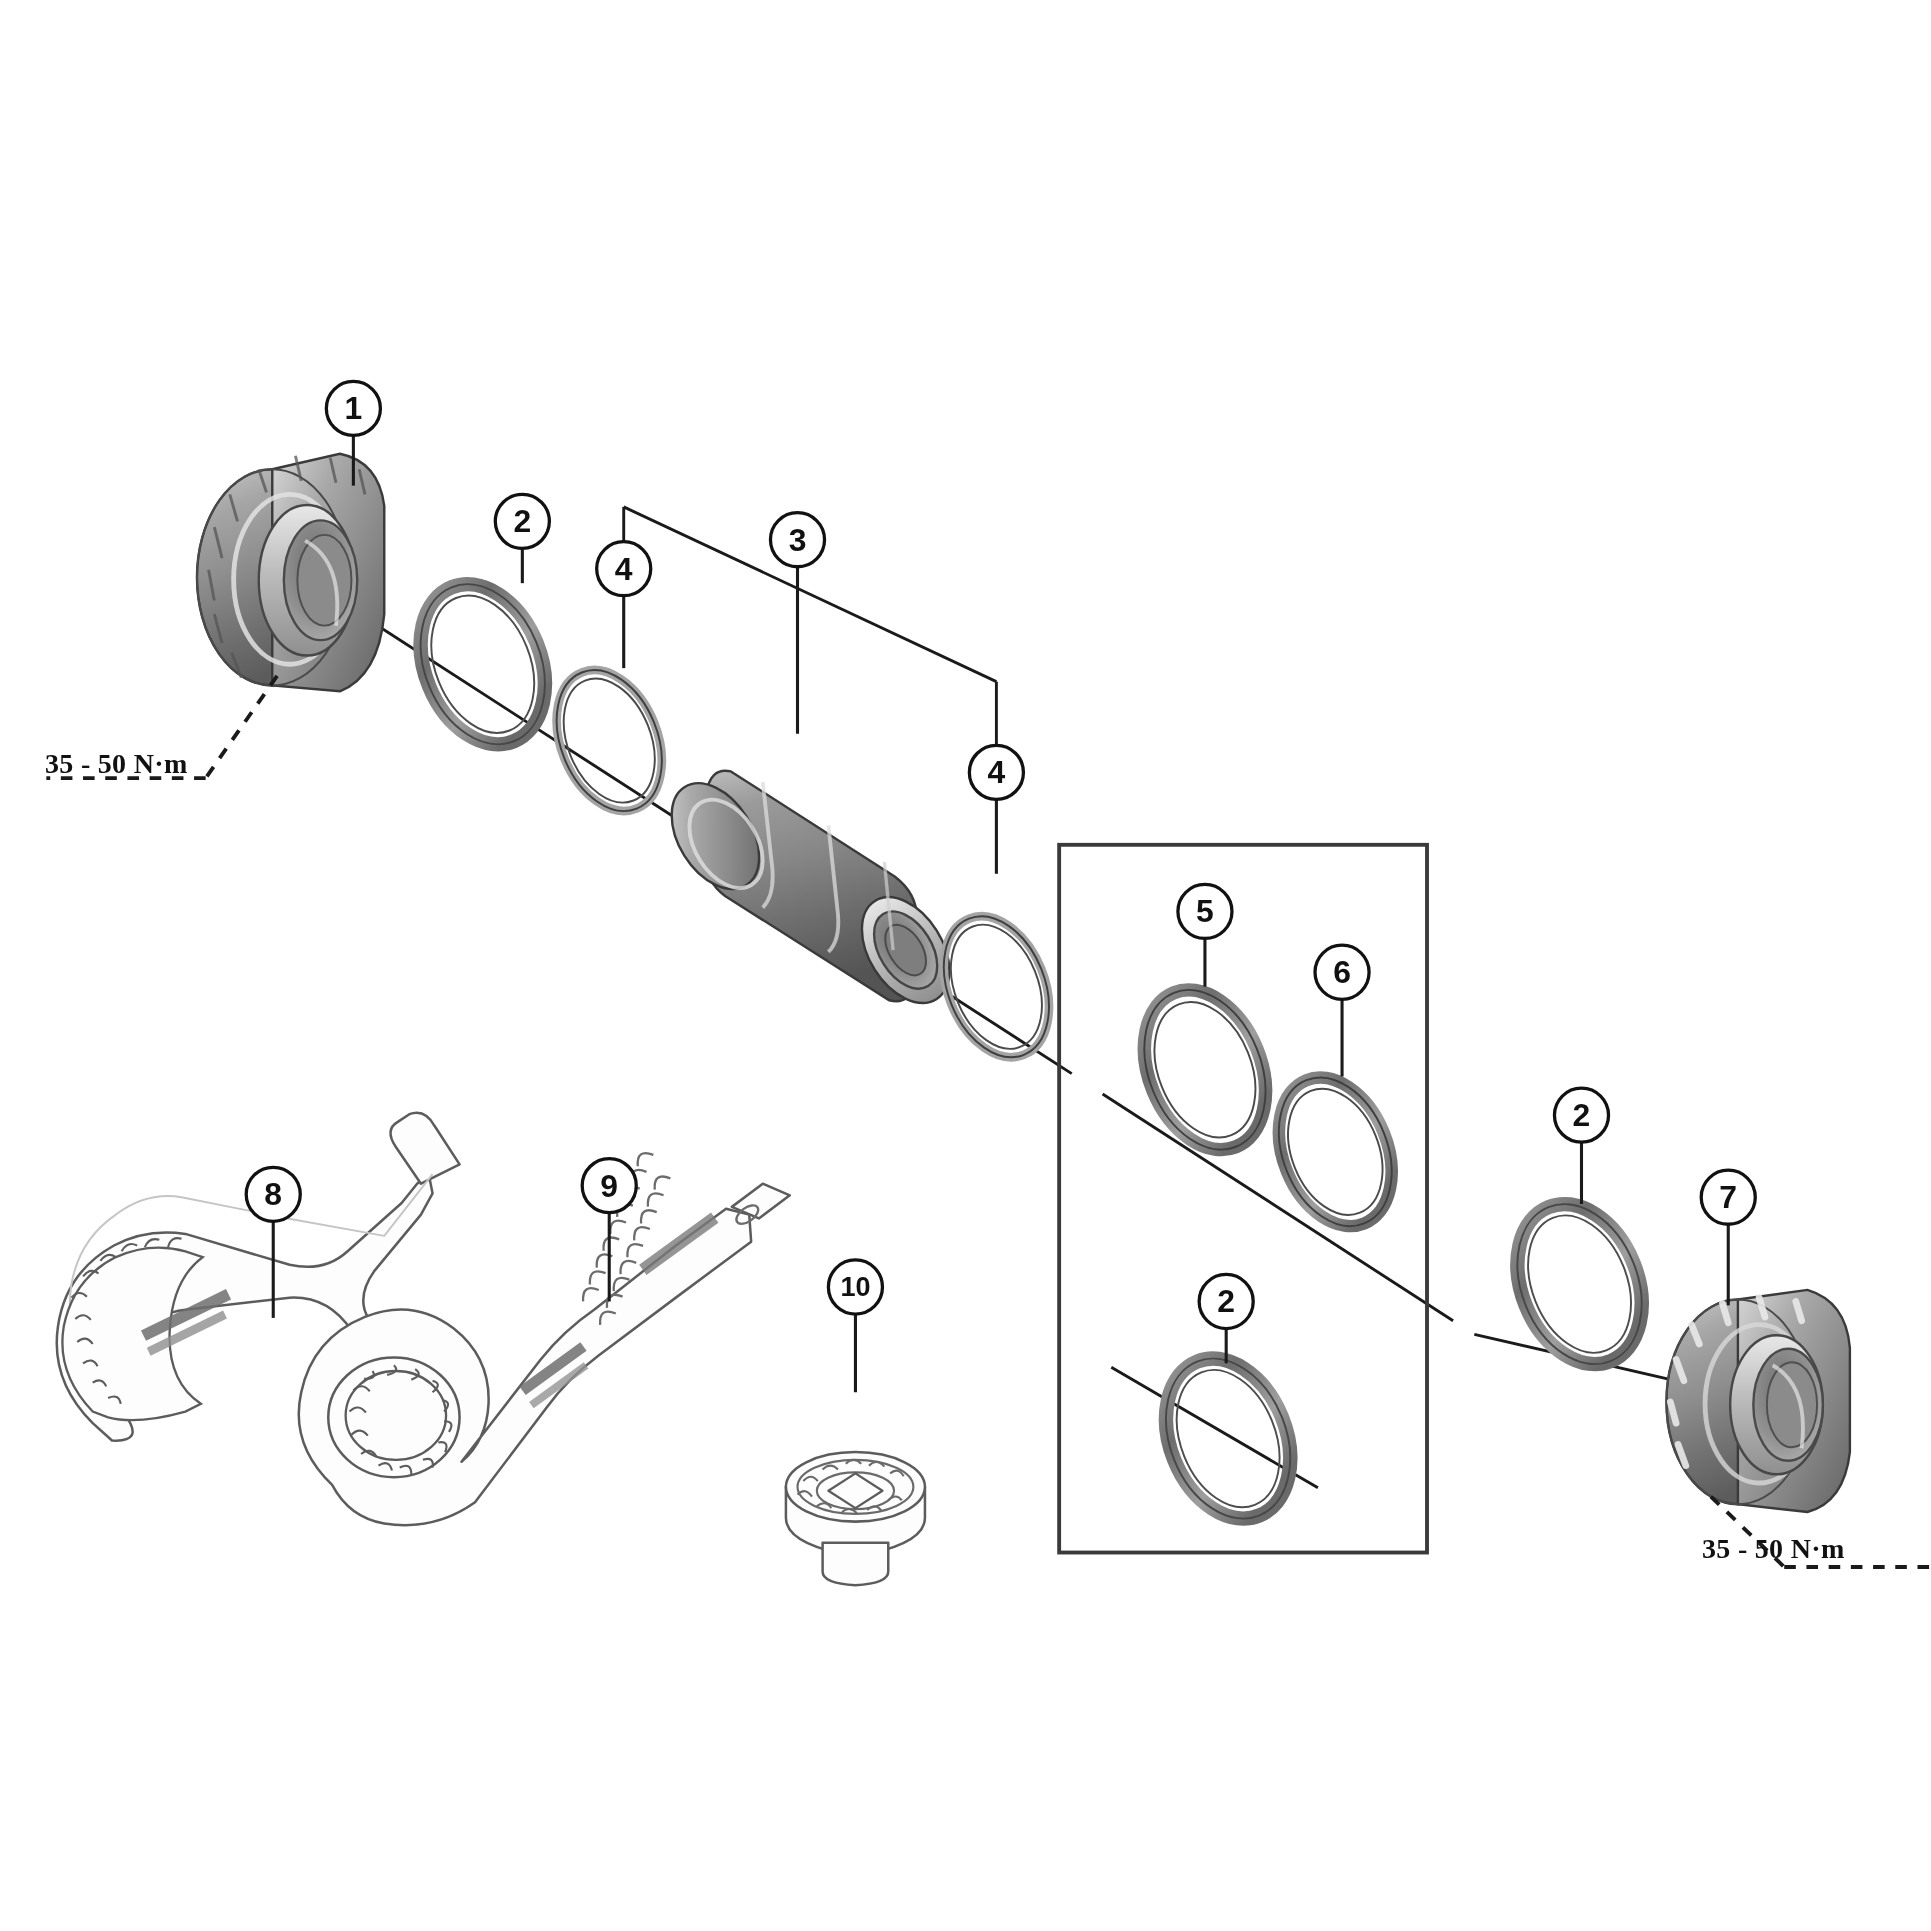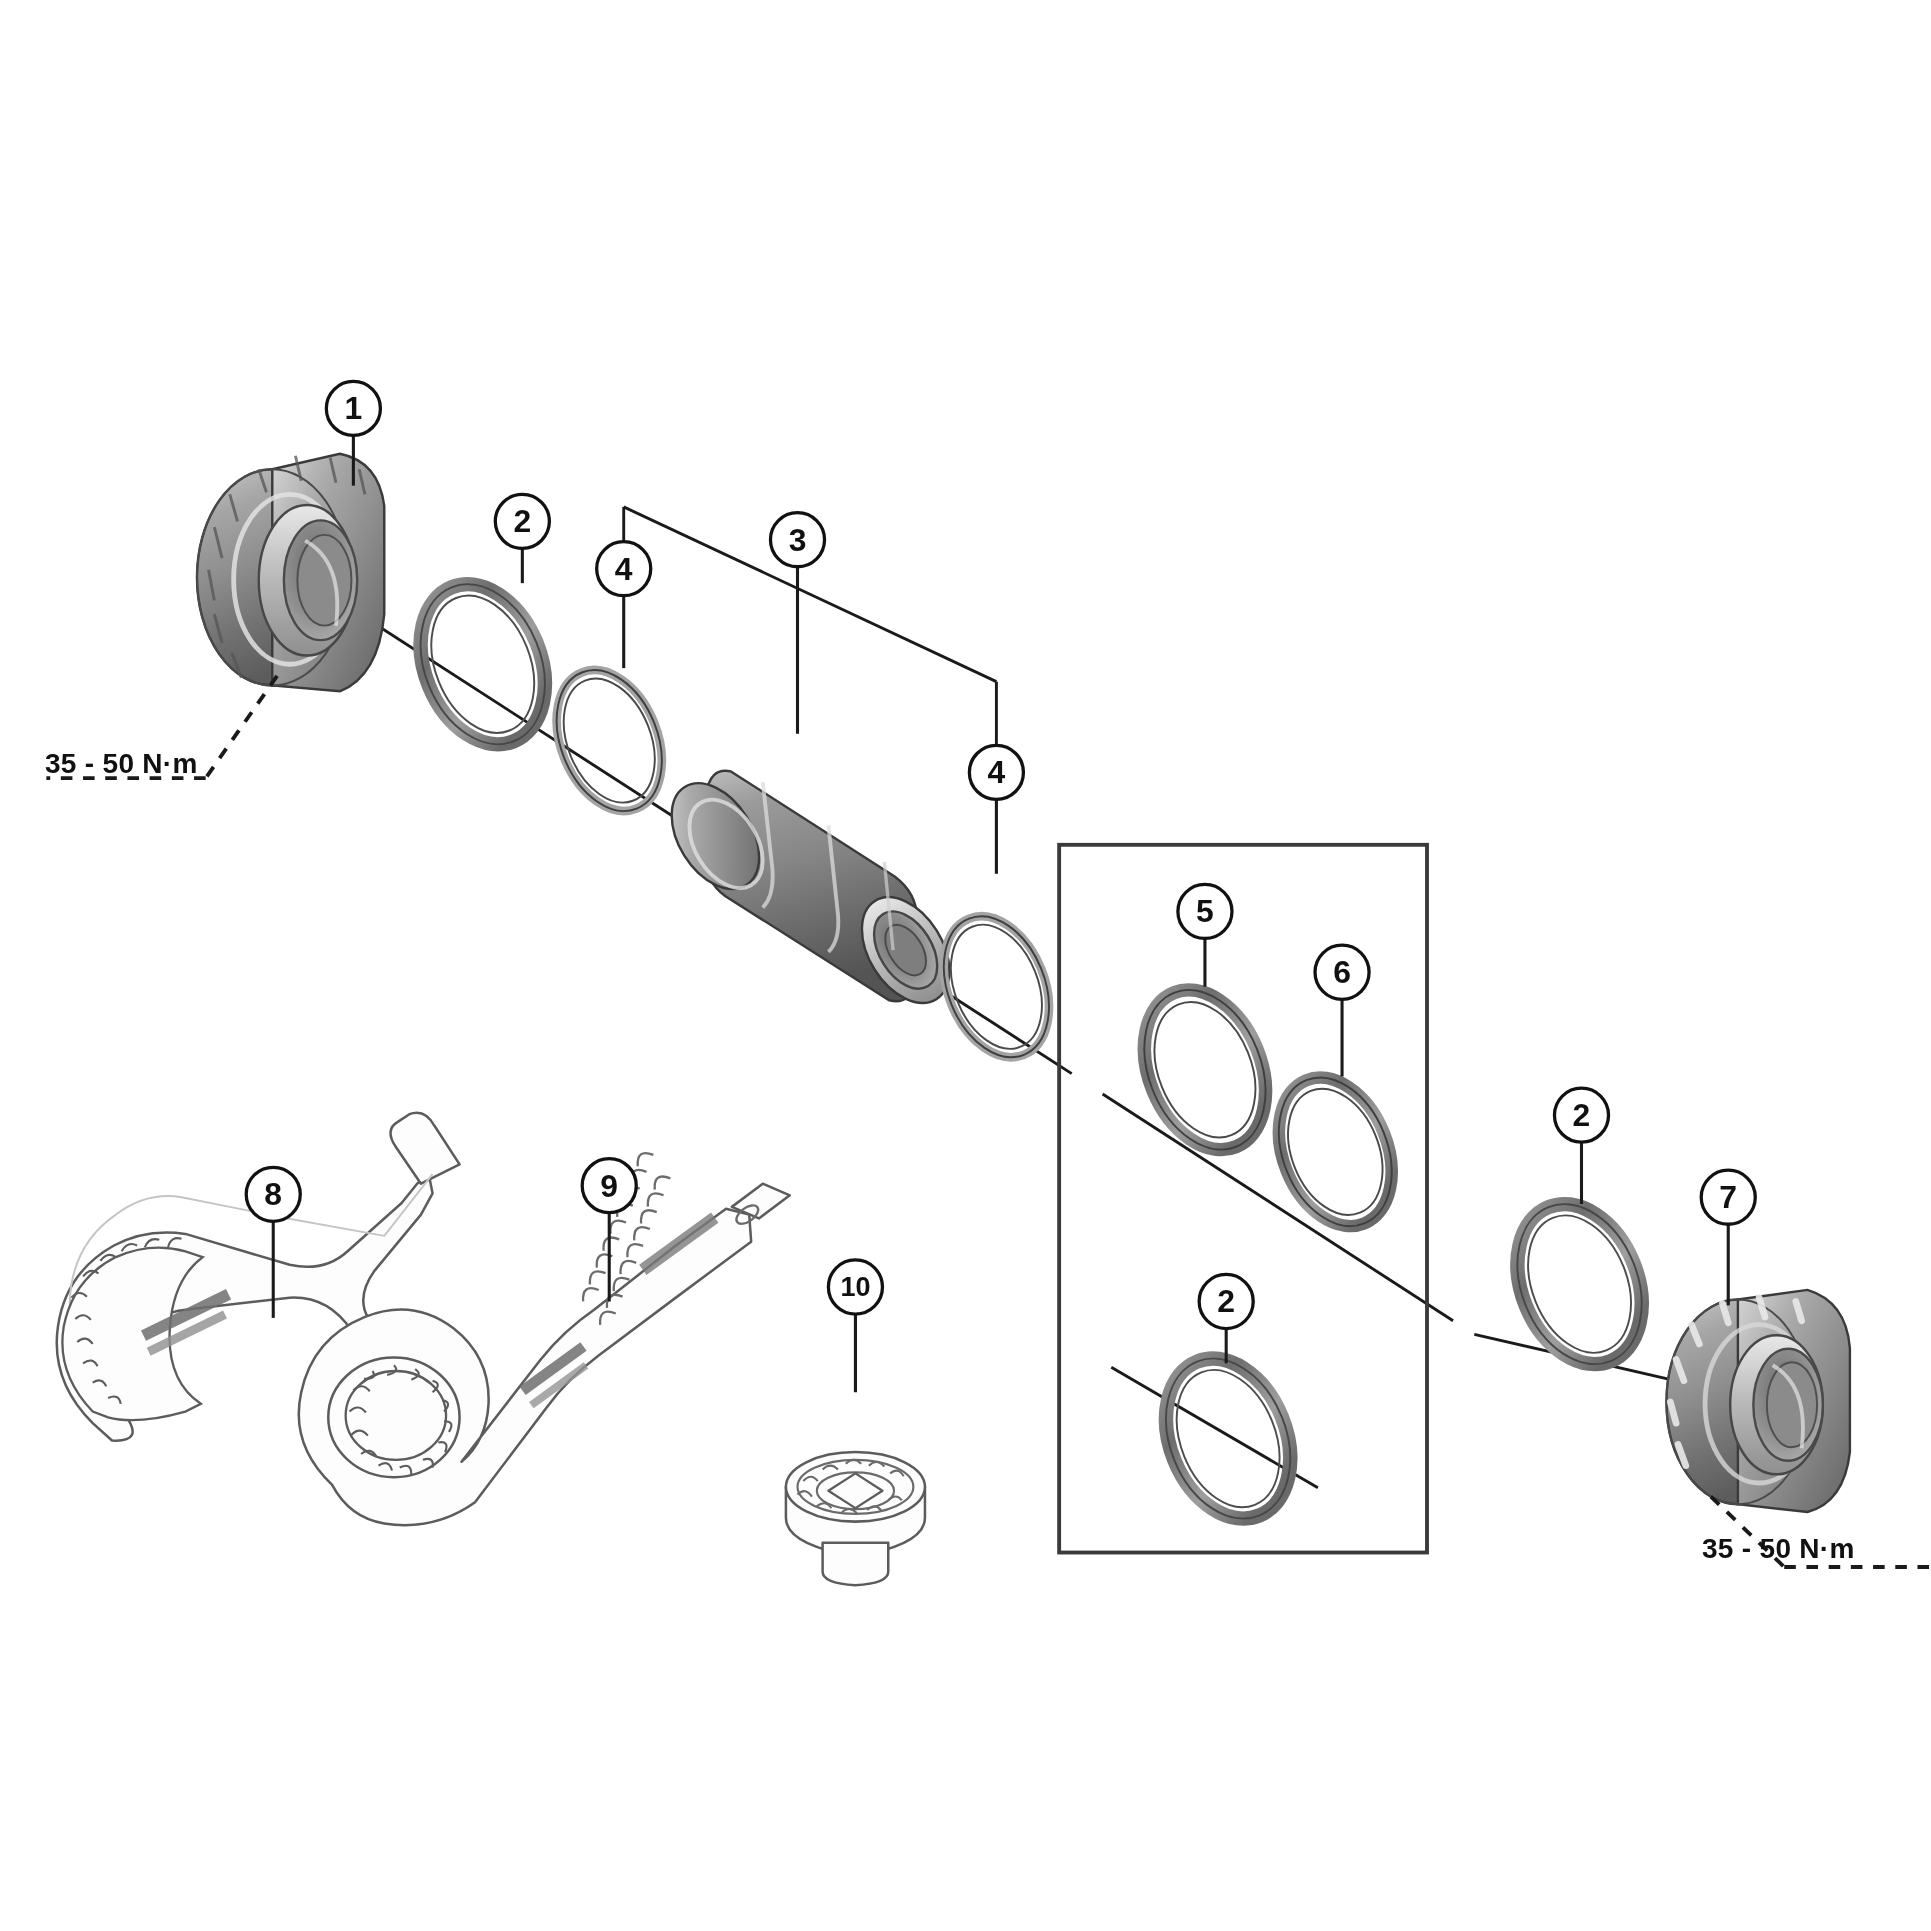--- a/index.html
+++ b/index.html
@@ -1,21 +1,21 @@
 <!DOCTYPE html>
 <html><head>
 <meta charset="utf-8">
 <style>
   html,body{margin:0;padding:0;background:#ffffff;}
   body{width:1931px;height:1931px;font-family:"Liberation Sans",sans-serif;overflow:hidden;}
   #stage{position:relative;width:1931px;height:1931px;background:#fff;}
   svg.layer{position:absolute;left:0;top:0;width:1931px;height:1931px;}
   .torque{
     position:absolute;
-    font-family:Liberation Sans, sans-serif;
+    font-family:Liberation Serif, serif;
     font-weight:bold;
     font-size:28px;
     color:#111;
     letter-spacing:0.3px;
     white-space:nowrap;
   }
   #torque-left{left:45px;top:748px;}
   #torque-right{left:1702px;top:1533px;}
 </style>
 </head>

